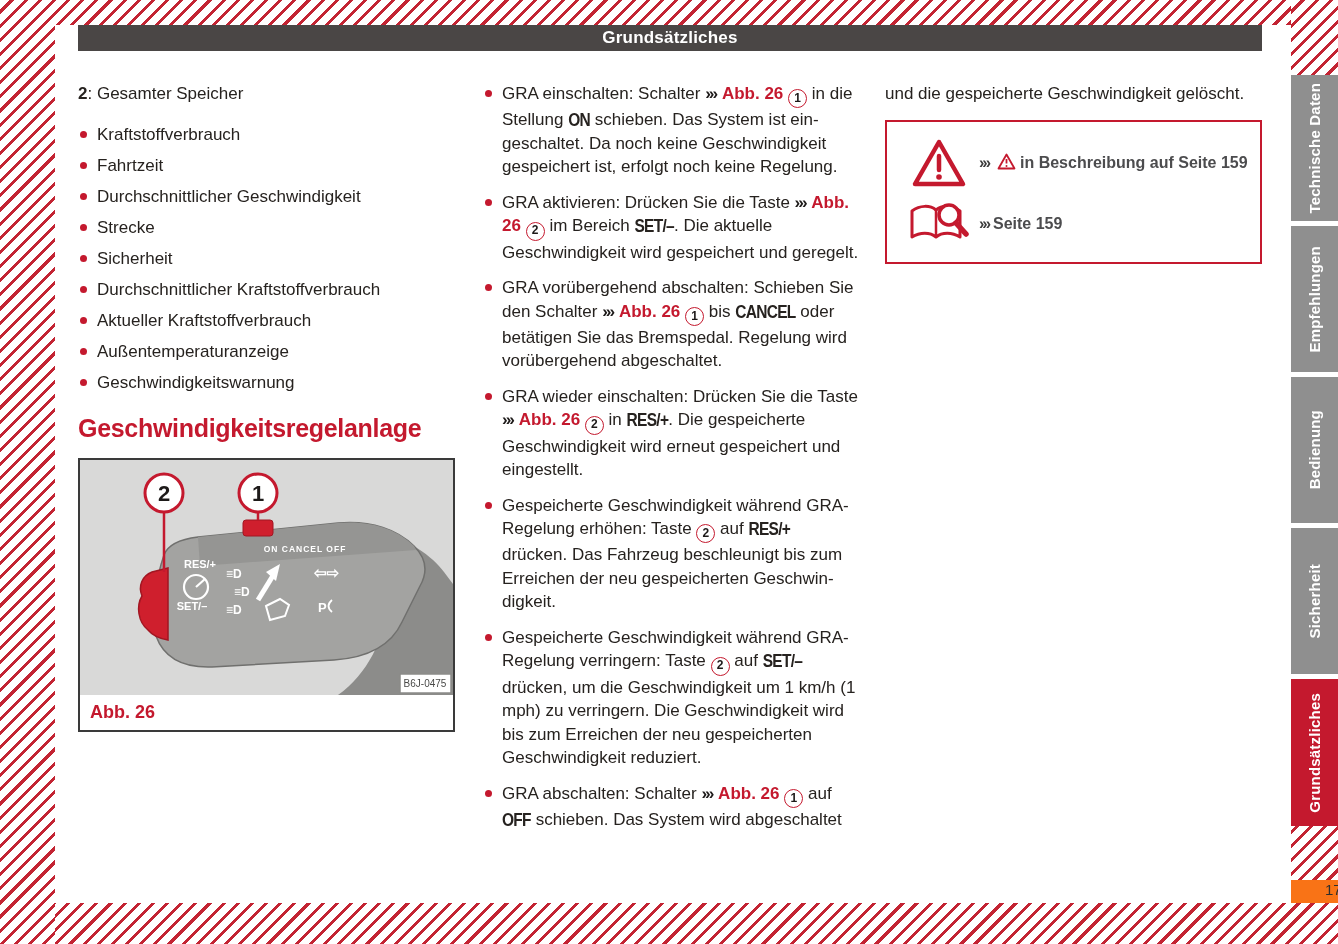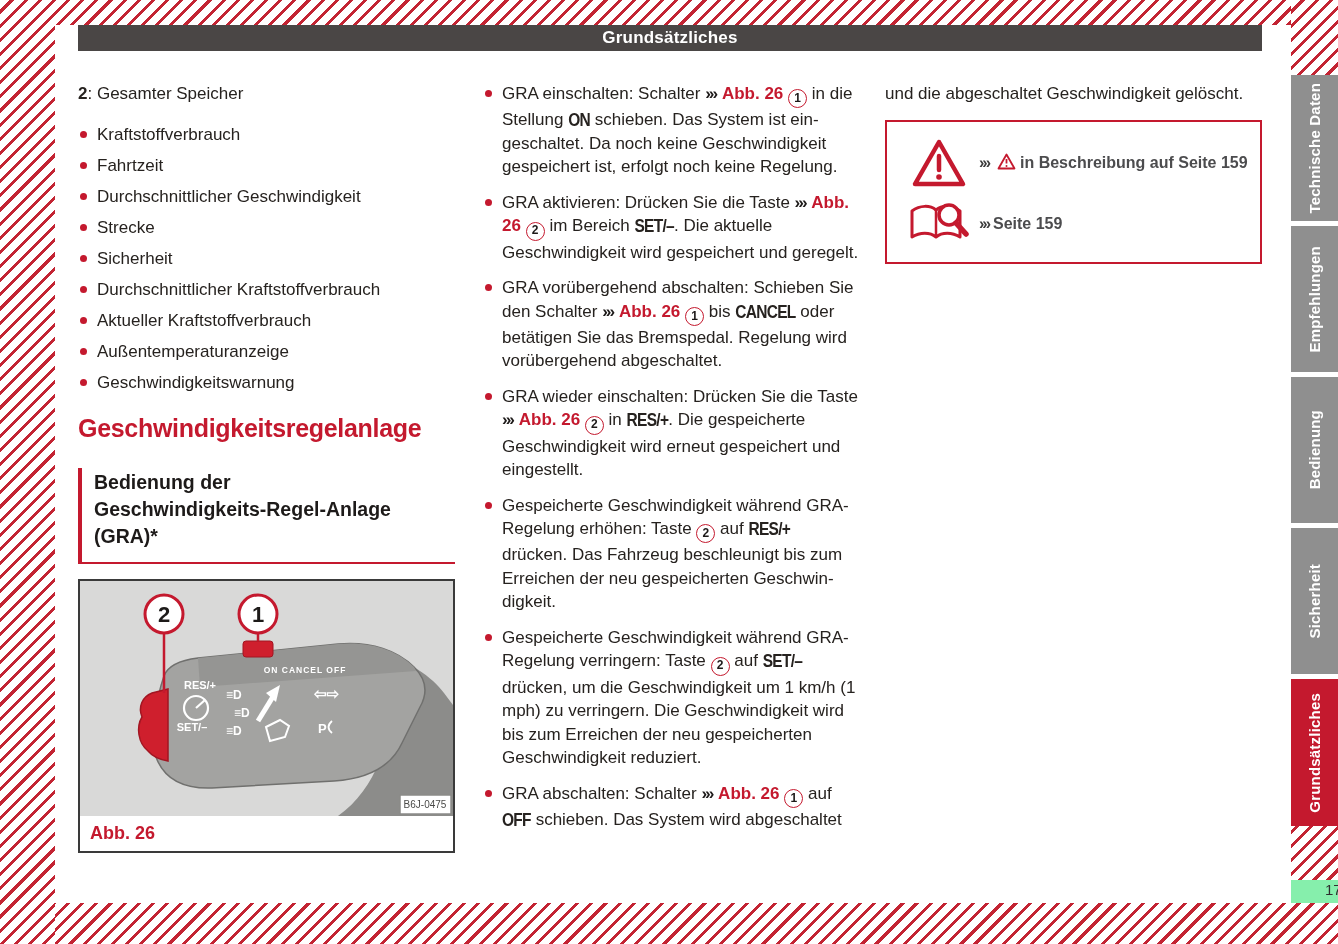--- a/index.html
+++ b/index.html
@@ -1,16 +1,16 @@
 <!DOCTYPE html>
 <html><head>
 <meta charset="utf-8">
 <style>
   html,body{margin:0;padding:0;background:#fff;}
-  .page{position:relative;width:1338px;height:944px;overflow:hidden;background:#86efac;
+  .page{position:relative;width:1338px;height:944px;overflow:hidden;background:#f97316;
         font-family:"Liberation Sans",sans-serif;}
   .stripes{background:repeating-linear-gradient(135deg,#ffffff 0 7px,#c32433 7px 10px);}
   .band-top{position:absolute;left:0;top:0;width:1338px;height:25px;}
   .band-left{position:absolute;left:0;top:0;width:55px;height:944px;}
   .band-bottom{position:absolute;left:0;top:903px;width:1338px;height:41px;}
   .band-right{position:absolute;left:1291px;top:0;width:47px;height:880px;}
 
   .content{position:absolute;left:55px;top:25px;width:1236px;height:878px;background:#fff;}
   .header-bar{position:absolute;left:23px;top:0;width:1184px;height:26px;background:#4a4645;
         color:#fff;display:flex;align-items:center;justify-content:center;
@@ -92,21 +92,20 @@
           <div class="li-plain"><span class="bullet"></span><span>Strecke</span></div>
           <div class="li-plain"><span class="bullet"></span><span>Sicherheit</span></div>
           <div class="li-plain"><span class="bullet"></span><span>Durchschnittlicher Kraftstoffverbrauch</span></div>
           <div class="li-plain"><span class="bullet"></span><span>Aktueller Kraftstoffverbrauch</span></div>
           <div class="li-plain"><span class="bullet"></span><span>Außentemperaturanzeige</span></div>
           <div class="li-plain"><span class="bullet"></span><span>Geschwindigkeitswarnung</span></div>
         </div>
 
       <h1 class="section-title">Geschwindigkeitsregelanlage</h1>
 
-      <h2 class="subsection">Bedienung der Geschwindigkeits-Regel-Anlage (GRA)*</h2>
 
       <div class="figure">
         <div class="fig-image">
           <svg width="373" height="235" viewBox="0 0 373 235">
 
             <path d="M295,70 C330,80 352,96 364,112 L373,124 L373,235 L258,235 C288,214 304,178 307,148 C309,120 304,92 295,70 Z" fill="#8c8c8a"></path>
 
             <path d="M84,95 C88,84 102,79 118,77 L258,63 C292,60 318,70 334,86 C346,98 348,112 340,126 L322,162 C310,188 284,198 254,200 L132,207 C104,208 84,198 76,176 C70,156 76,118 84,95 Z" fill="#a3a3a1" stroke="#70706e" stroke-width="1.5"></path>
             <path d="M118,77 L258,63 C292,60 318,70 334,86 L336,90 L120,106 Z" fill="#959593"></path>
 
@@ -165,21 +164,21 @@
           <div class="li-para"><span class="bullet"></span><span><span class="seg-x">GRA aktivieren: Drücken Sie die Taste </span><span class="seg-c">›››</span><span class="seg-x"> </span><span class="seg-r">Abb. 26</span><span class="seg-x"> </span><span class="seg-n">2</span><span class="seg-x"> im Bereich </span><span class="seg-k">SET/–</span><span class="seg-x">. Die aktuelle Geschwindigkeit wird gespeichert und gere­gelt.</span></span></div>
           <div class="li-para"><span class="bullet"></span><span><span class="seg-x">GRA vorübergehend abschalten: Schieben Sie den Schalter </span><span class="seg-c">›››</span><span class="seg-x"> </span><span class="seg-r">Abb. 26</span><span class="seg-x"> </span><span class="seg-n">1</span><span class="seg-x"> bis </span><span class="seg-k">CANCEL</span><span class="seg-x"> oder betätigen Sie das Bremspedal. Regelung wird vorübergehend abgeschaltet.</span></span></div>
           <div class="li-para"><span class="bullet"></span><span><span class="seg-x">GRA wieder einschalten: Drücken Sie die Taste </span><span class="seg-c">›››</span><span class="seg-x"> </span><span class="seg-r">Abb. 26</span><span class="seg-x"> </span><span class="seg-n">2</span><span class="seg-x"> in </span><span class="seg-k">RES/+</span><span class="seg-x">. Die gespeicherte Geschwindigkeit wird erneut gespeichert und eingestellt.</span></span></div>
           <div class="li-para"><span class="bullet"></span><span><span class="seg-x">Gespeicherte Geschwindigkeit während GRA-Regelung erhöhen: Taste </span><span class="seg-n">2</span><span class="seg-x"> auf </span><span class="seg-k">RES/+</span><span class="seg-x"> drücken. Das Fahrzeug beschleunigt bis zum Erreichen der neu gespeicherten Geschwin­digkeit.</span></span></div>
           <div class="li-para"><span class="bullet"></span><span><span class="seg-x">Gespeicherte Geschwindigkeit während GRA-Regelung verringern: Taste </span><span class="seg-n">2</span><span class="seg-x"> auf </span><span class="seg-k">SET/–</span><span class="seg-x"> drücken, um die Geschwindigkeit um 1 km/h (1 mph) zu verringern. Die Geschwindigkeit wird bis zum Erreichen der neu gespeicherten Geschwindigkeit reduziert.</span></span></div>
           <div class="li-para"><span class="bullet"></span><span><span class="seg-x">GRA abschalten: Schalter </span><span class="seg-c">›››</span><span class="seg-x"> </span><span class="seg-r">Abb. 26</span><span class="seg-x"> </span><span class="seg-n">1</span><span class="seg-x"> auf </span><span class="seg-k">OFF</span><span class="seg-x"> schieben. Das System wird abgeschaltet</span></span></div>
         </div>
     </div>
 
     <div class="col col-right">
-      <p style="margin:0"><span class="seg-x">und die abgeschaltet Geschwindigkeit ge­löscht.</span></p>
+      <p style="margin:0"><span class="seg-x">und die gespeicherte Geschwindigkeit ge­löscht.</span></p>
 
       <div class="note-box">
         <div class="note-row">
           <span class="note-icon">
             <svg width="58" height="52" viewBox="0 0 58 52">
               <path d="M29,5 L53,47 L5,47 Z" fill="#fff" stroke="#c4192e" stroke-width="4.5" stroke-linejoin="round"></path>
               <line x1="29" y1="19" x2="29" y2="33" stroke="#c4192e" stroke-width="4.5" stroke-linecap="round"></line>
               <circle cx="29" cy="40" r="2.8" fill="#c4192e"></circle>
             </svg>
           </span>

